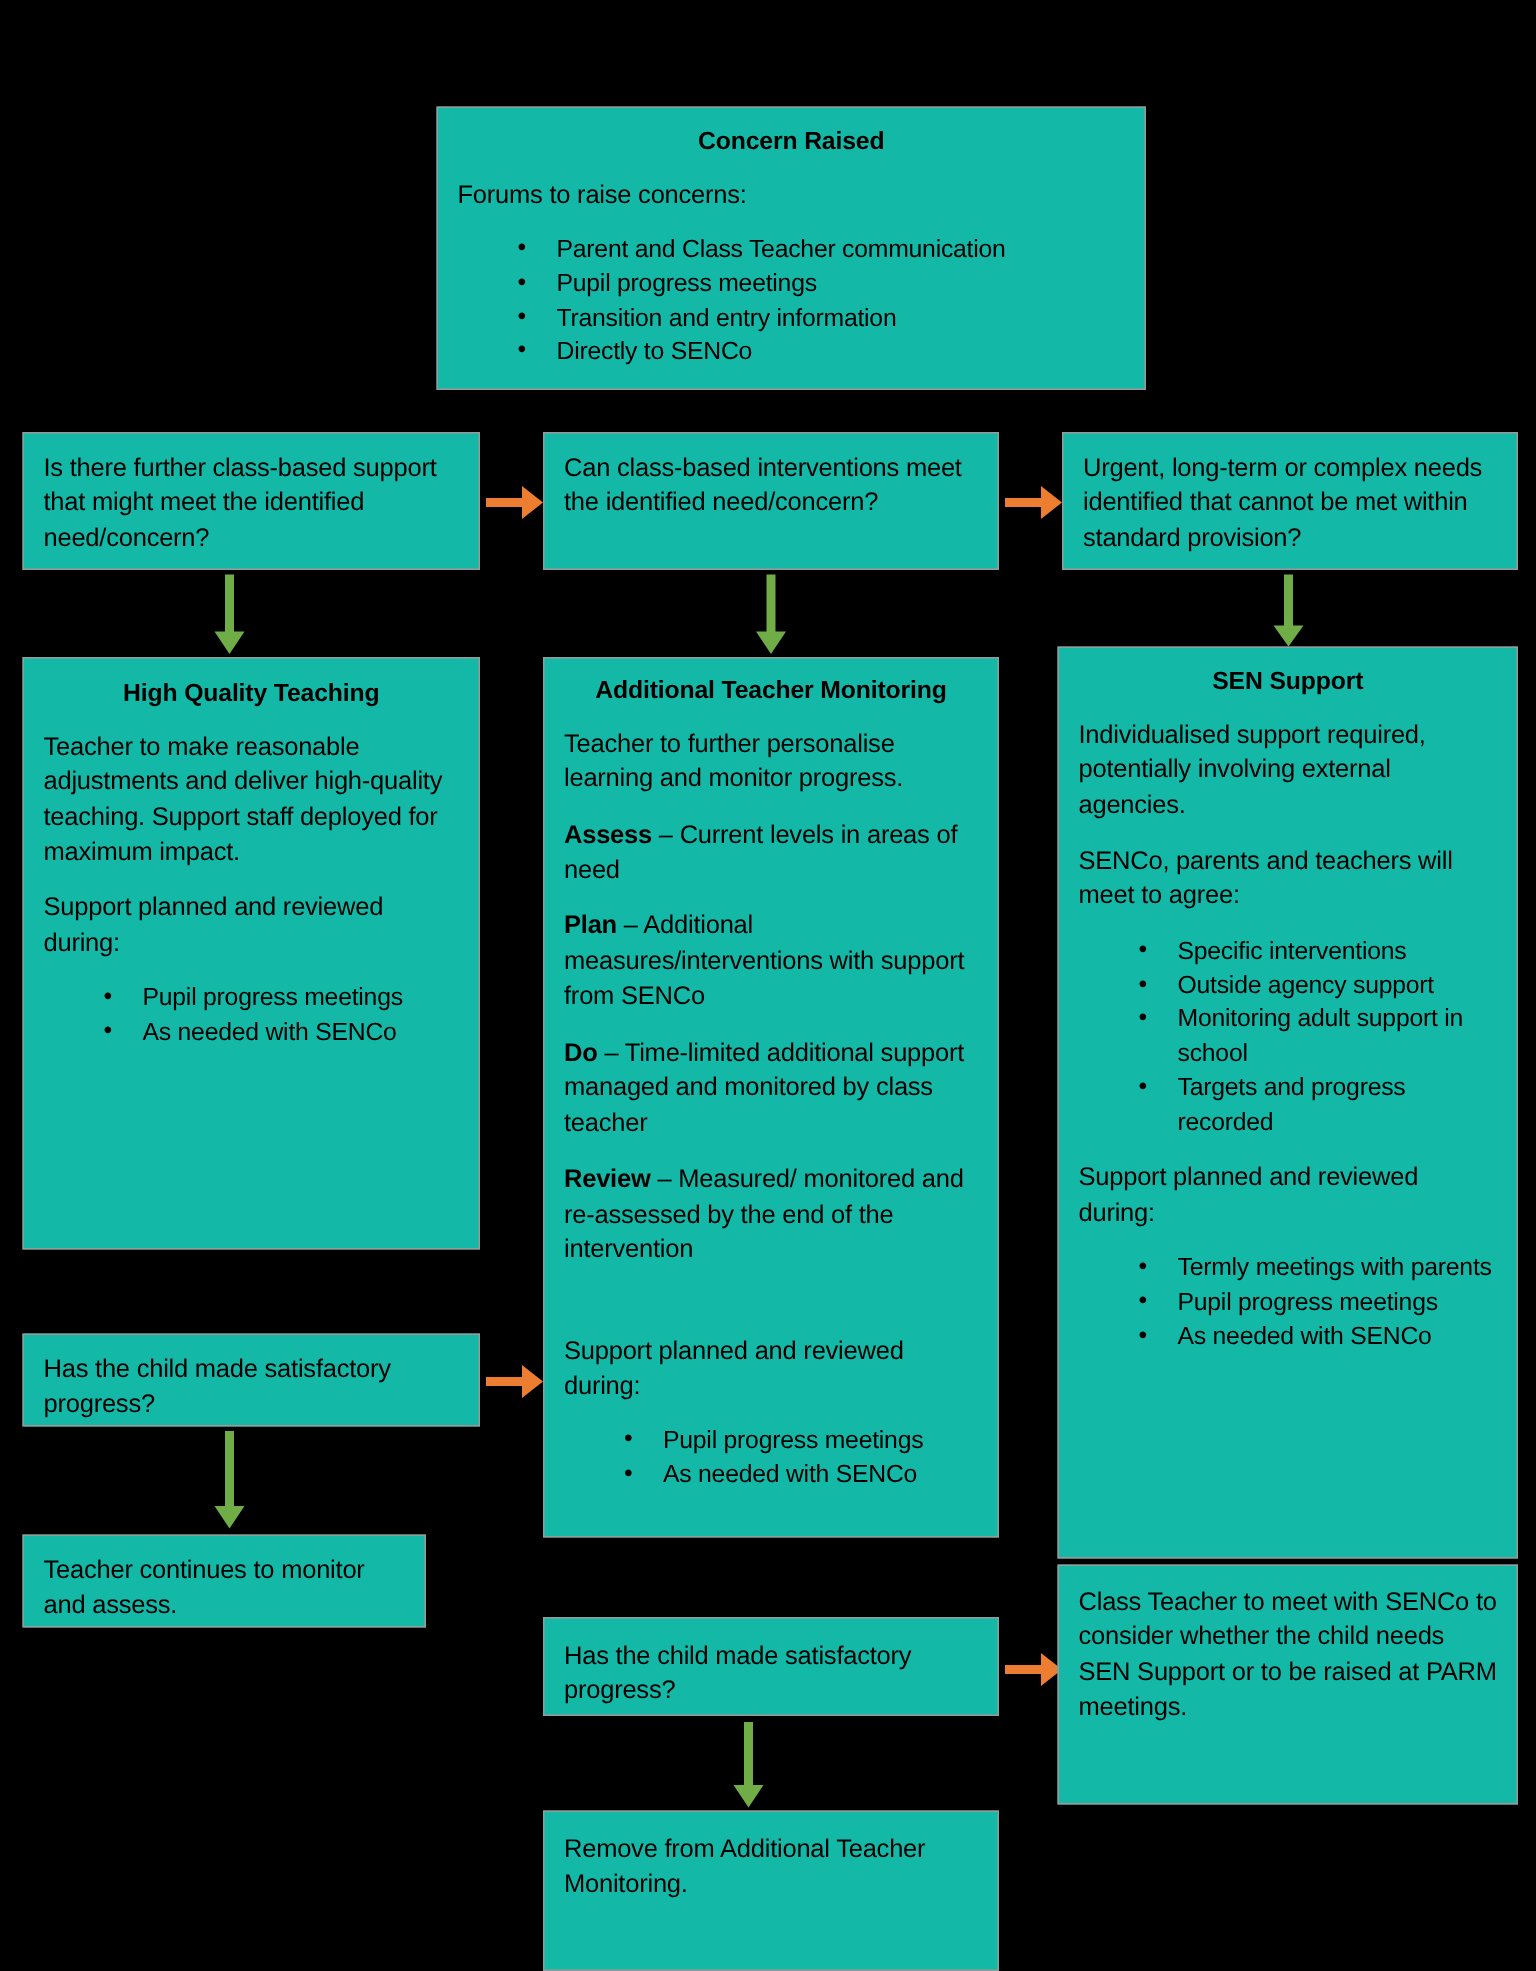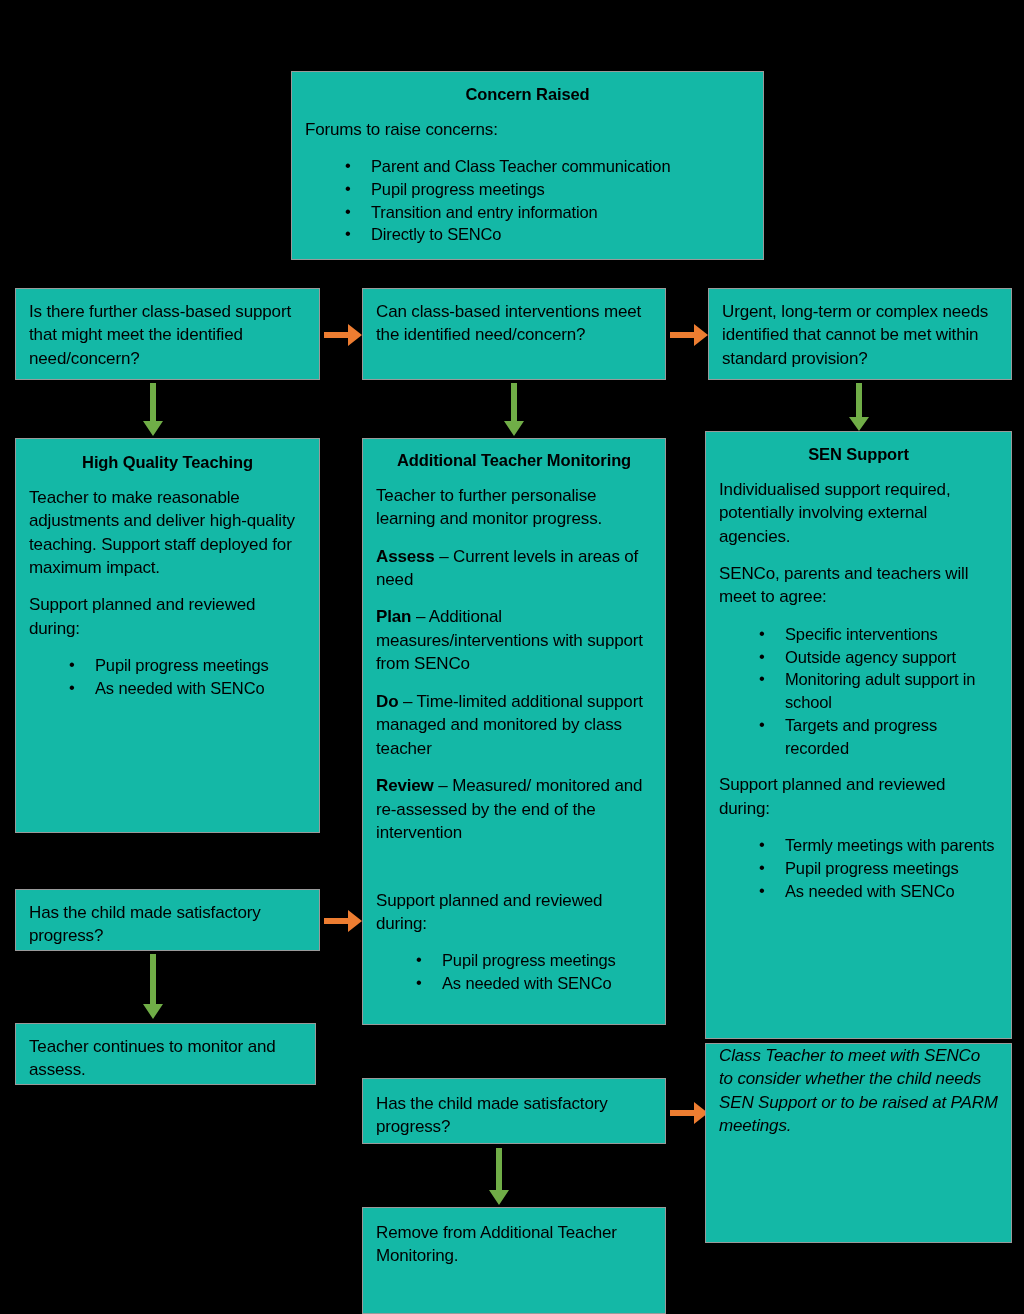--- a/index.html
+++ b/index.html
@@ -75,26 +75,26 @@
 
   #q-left           { left: 15px;  top: 288px;  width: 305px; height: 92px; padding-top: 11px;}
   #q-mid            { left: 362px; top: 288px;  width: 304px; height: 92px; padding-top: 11px;}
   #q-right          { left: 708px; top: 288px;  width: 304px; height: 92px; padding-top: 11px;}
 
   #hqt              { left: 15px;  top: 438px;  width: 305px; height: 395px; padding-top: 13px;}
   #atm              { left: 362px; top: 438px;  width: 304px; height: 587px; padding-top: 11px;}
   #sen              { left: 705px; top: 431px;  width: 307px; height: 608px; padding-top: 12px;}
 
   #q-left2          { left: 15px;  top: 889px;  width: 305px; height: 62px; padding-top: 11px;}
-  #outcome-left     { left: 15px;  top: 1023px; width: 301px; height: 62px; padding-top: 11px;}
+  #outcome-left     { left: 15px;  top: 1023px; width: 269px; height: 62px; padding-top: 11px;}
 
   #q-mid2           { left: 362px; top: 1078px; width: 304px; height: 66px; padding-top: 13px;}
   #outcome-mid      { left: 362px; top: 1207px; width: 304px; height: 107px; padding-top: 13px;}
 
-  #outcome-right    { left: 705px; top: 1043px; width: 307px; height: 200px; padding-top: 0; font-style: italic;}
+  #outcome-right    { left: 705px; top: 1043px; width: 307px; height: 160px; padding-top: 12px;}
 </style>
 </head>
 <body>
 
 <div id="canvas">
 
   <svg class="arrow" style="left:322px; top:318px;" width="42" height="34" viewBox="0 0 42 34">
     <path d="M2,14 L26,14 L26,6 L40,17 L26,28 L26,20 L2,20 Z" fill="#ED7D31"></path>
   </svg>
 

